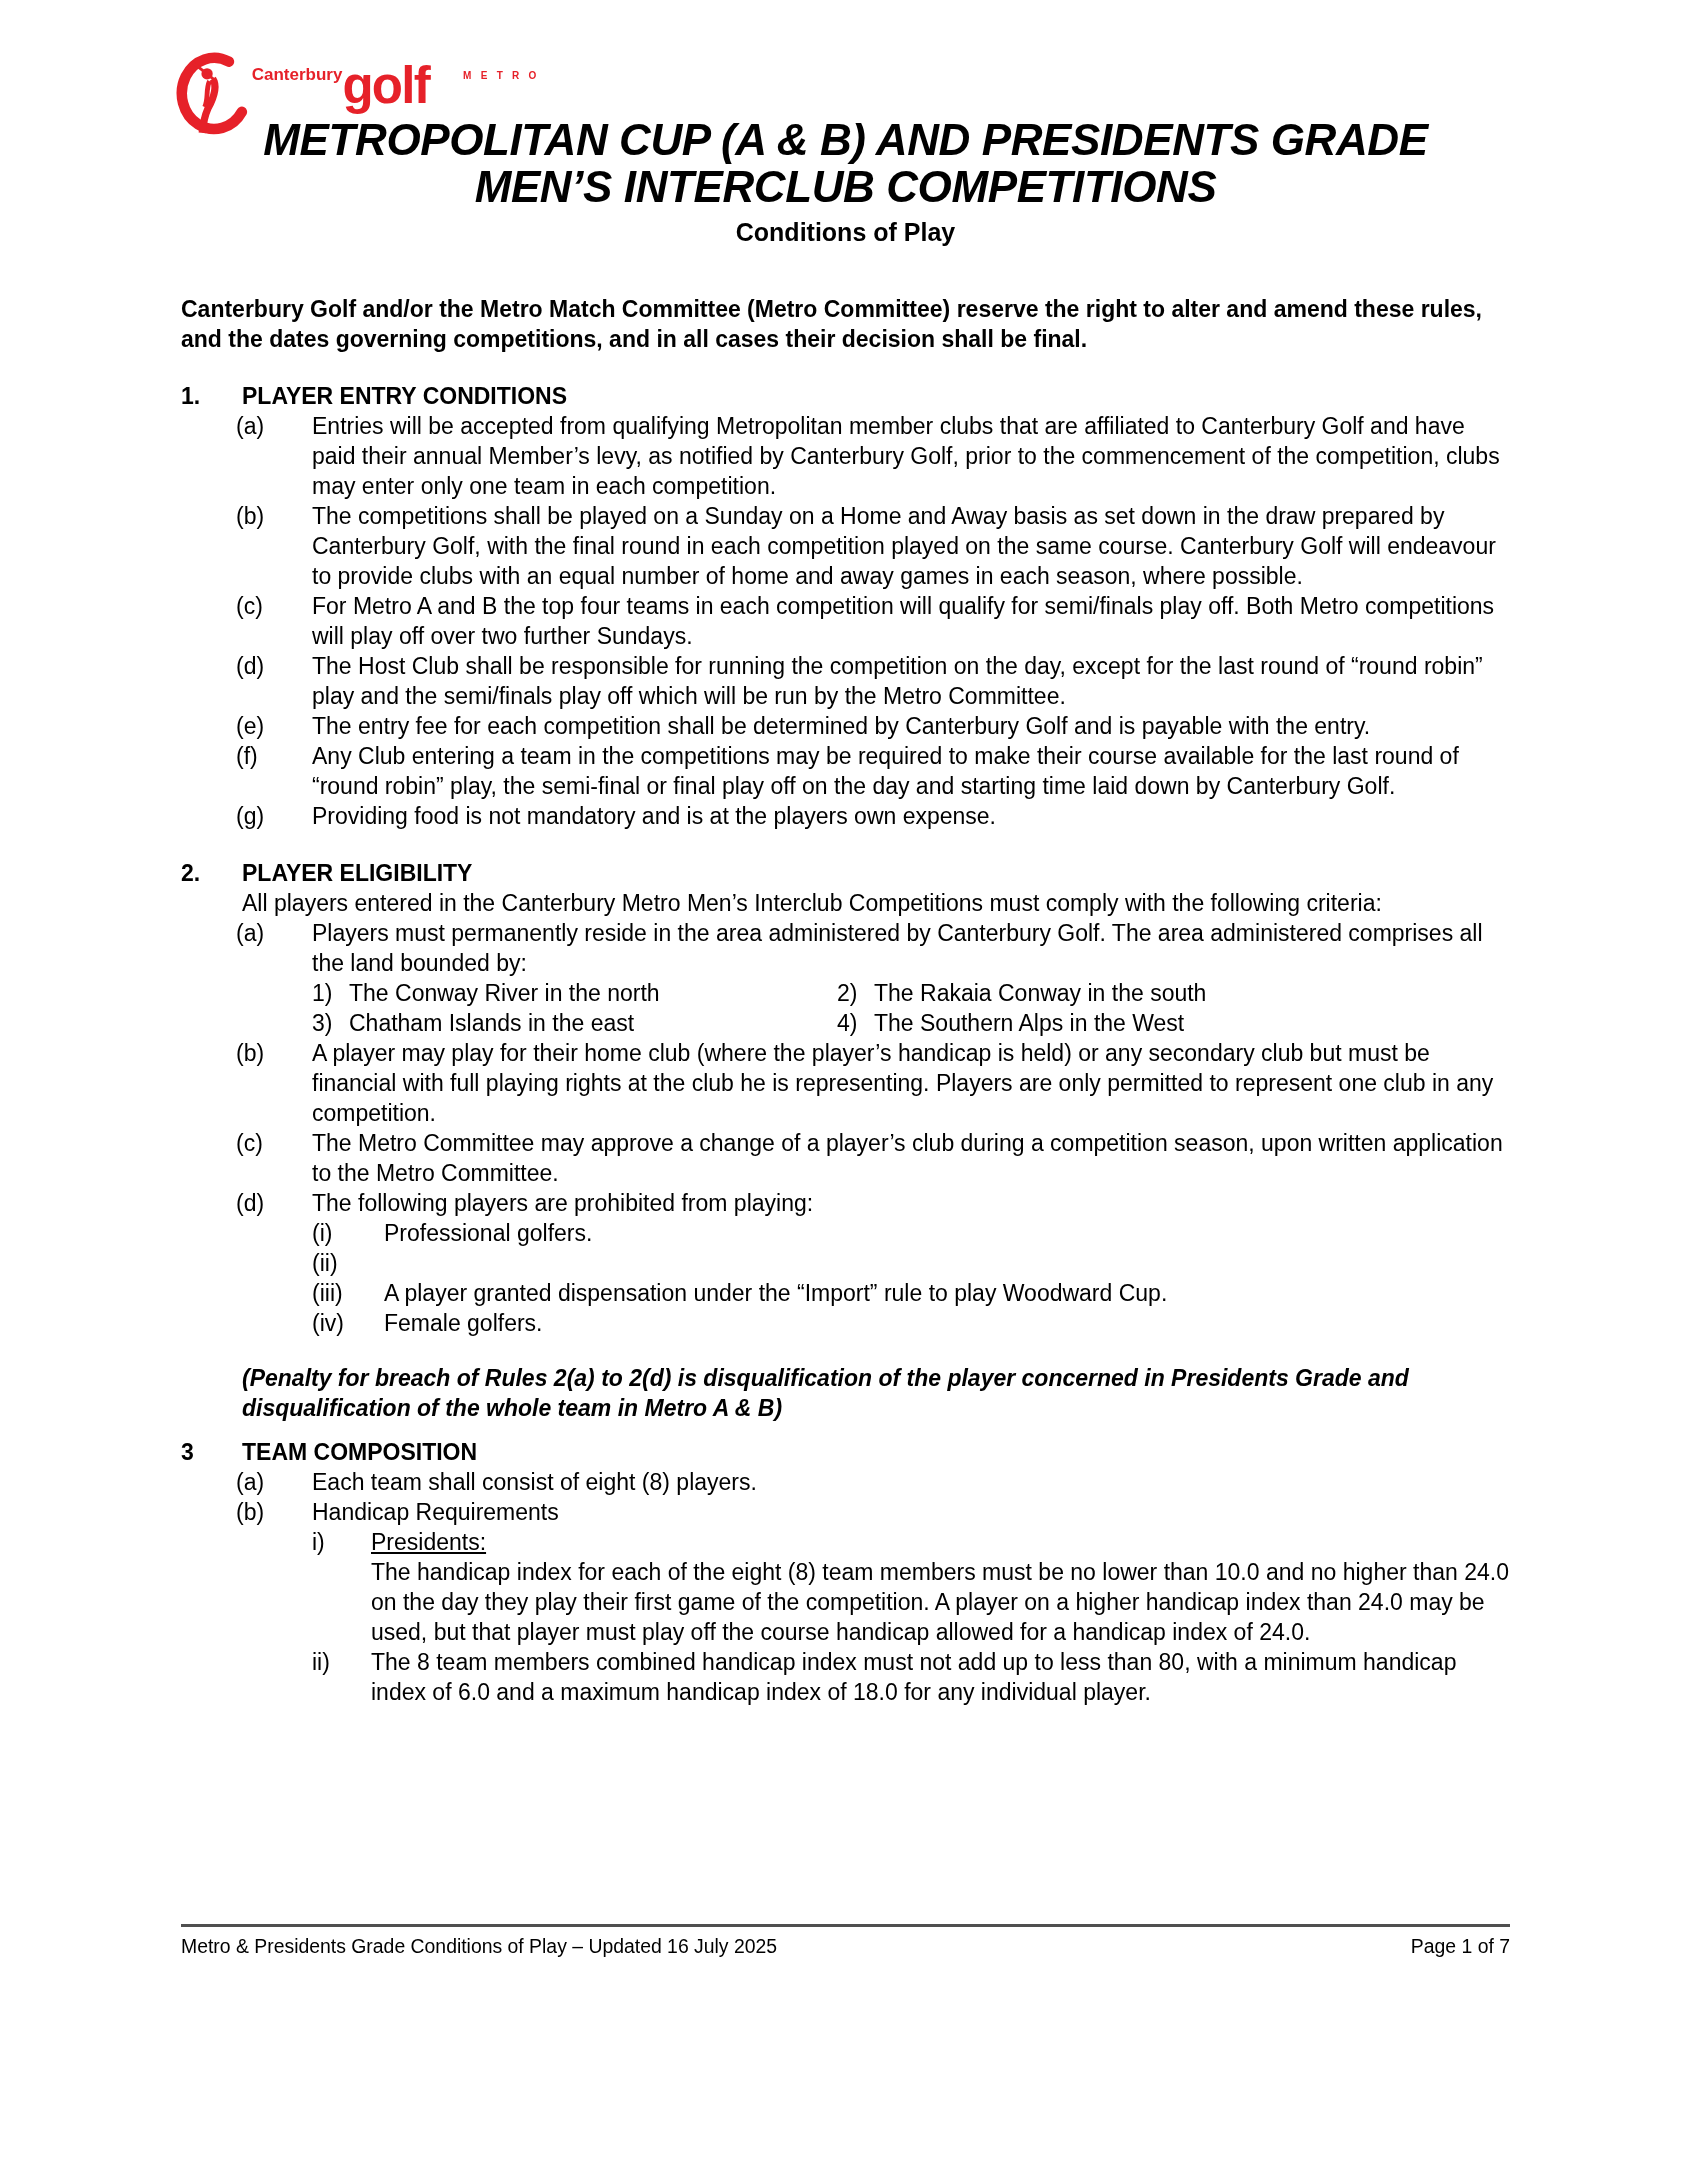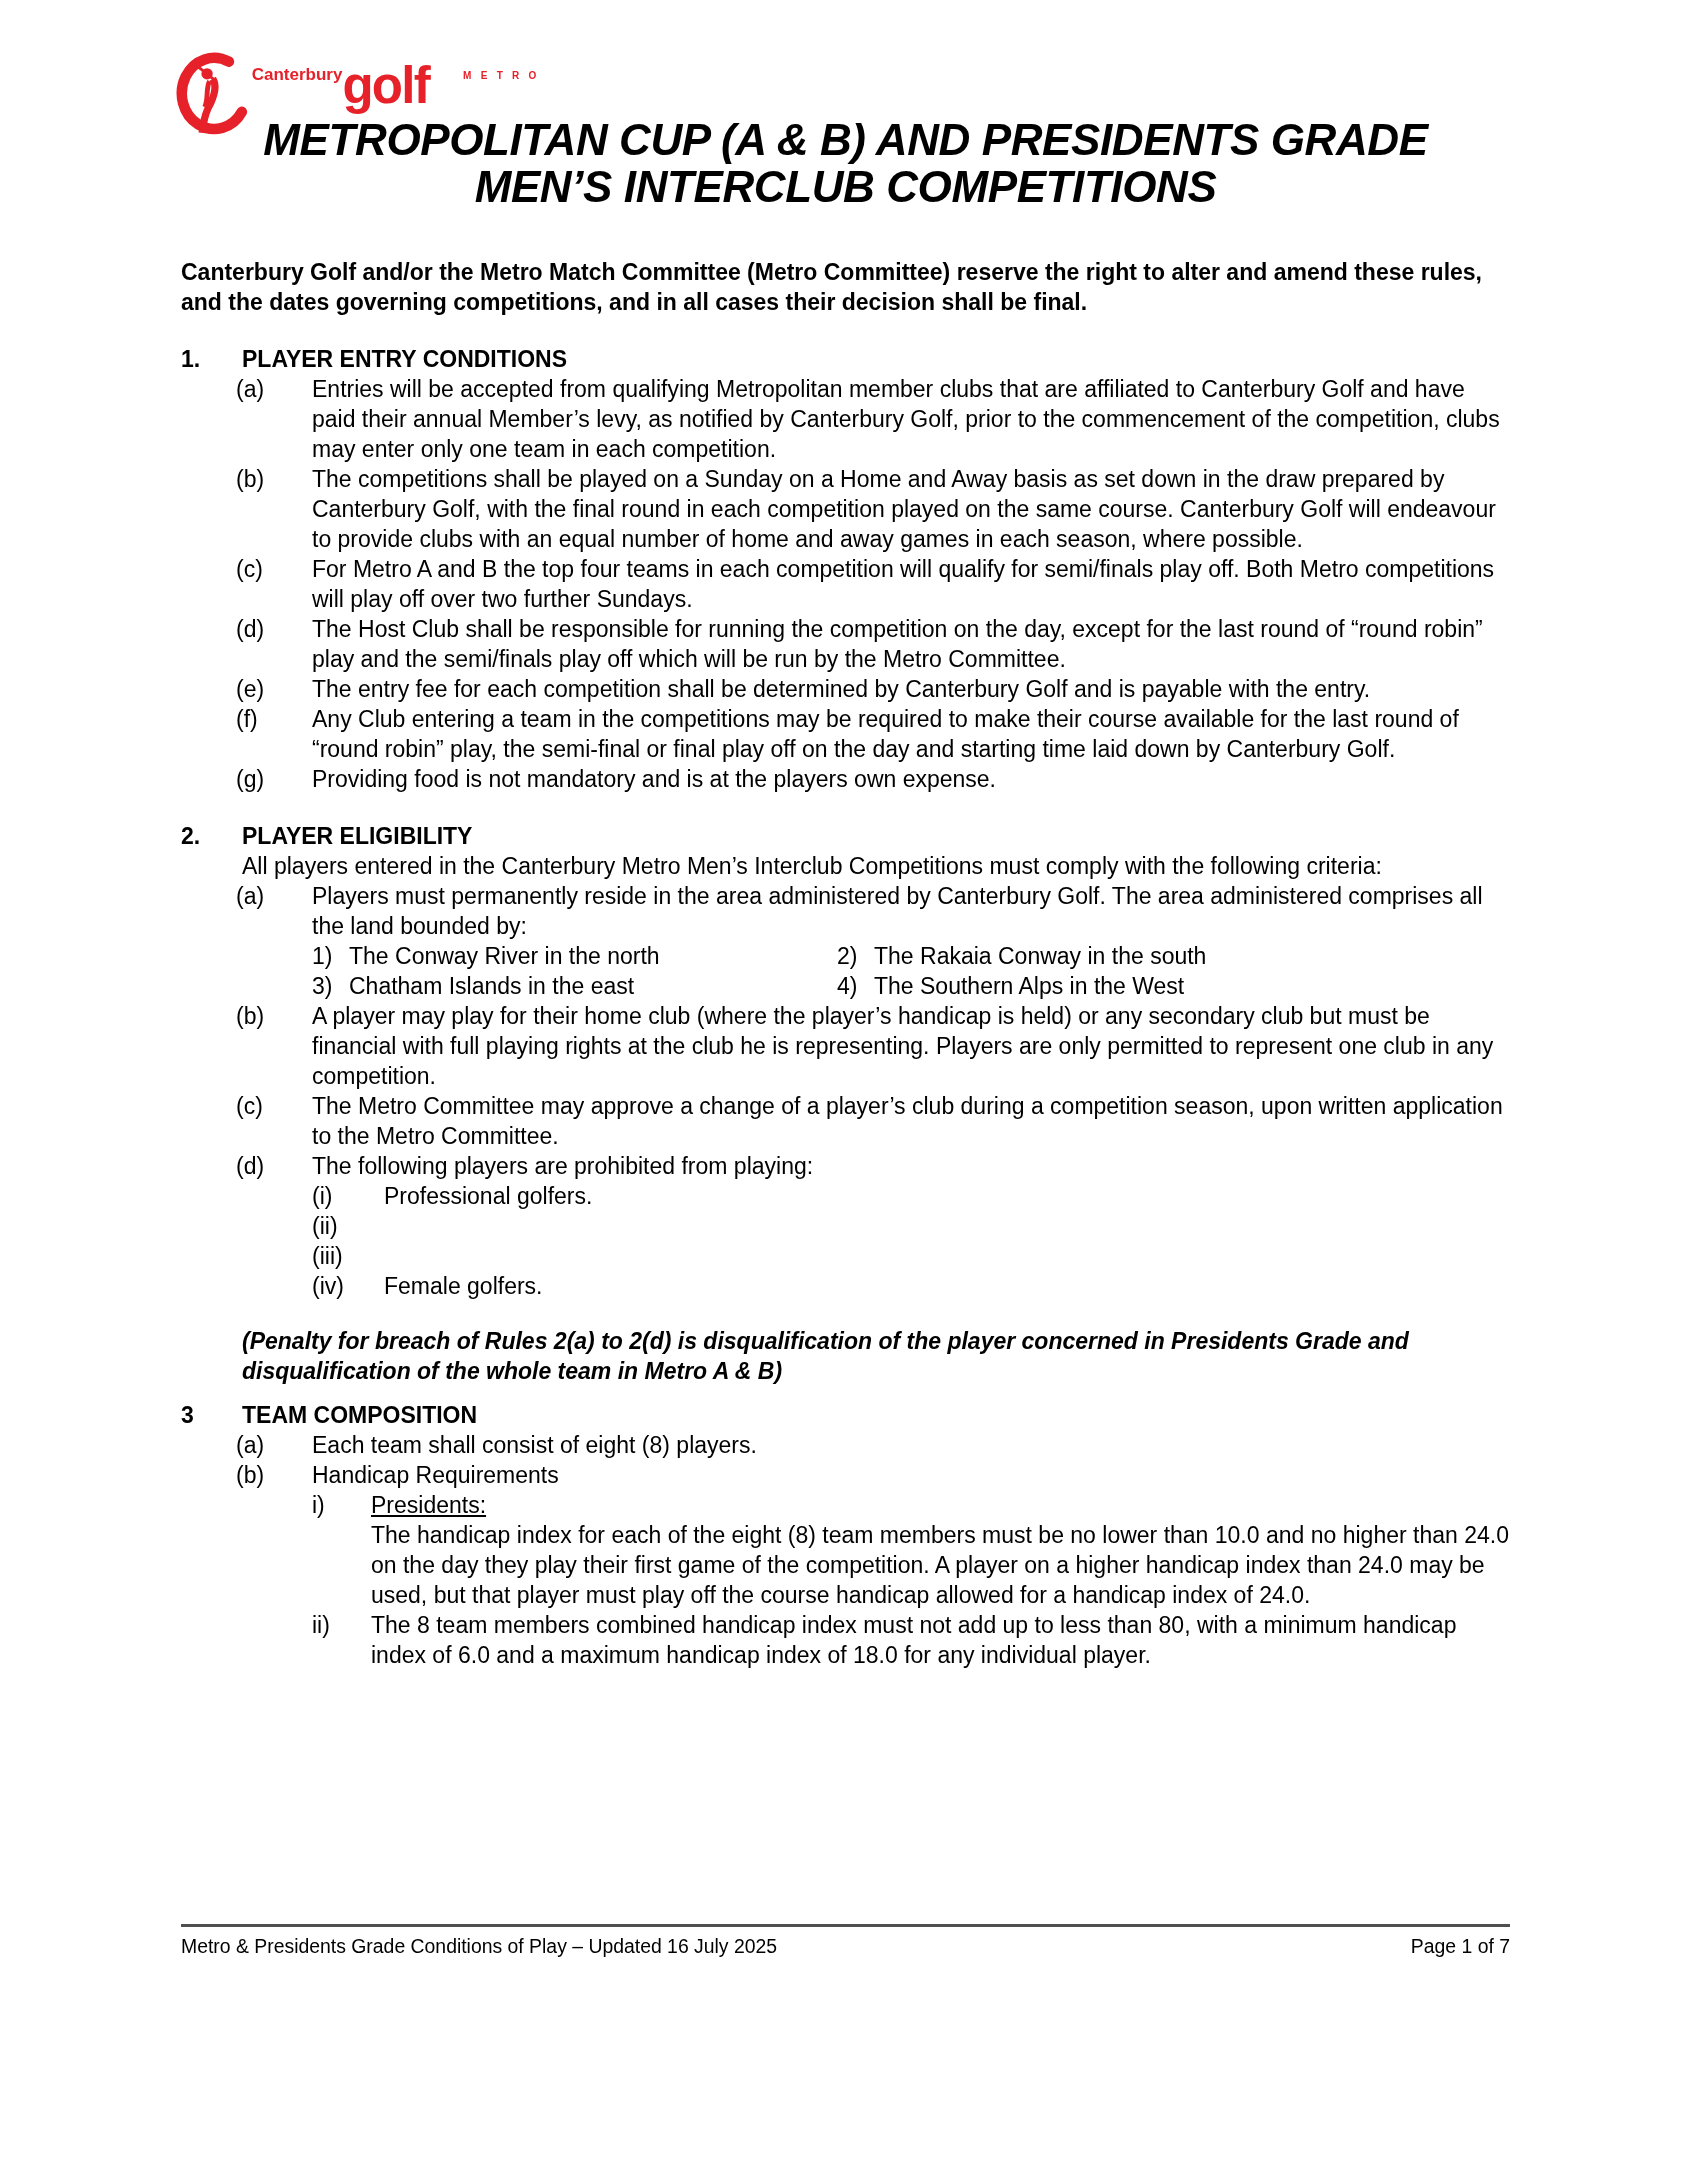--- a/index.html
+++ b/index.html
@@ -69,20 +69,21 @@
       <span class="logo-metro">METRO</span>
     </div>
   </div>
 
   <div class="content">
 
     <div class="title">
       <div>METROPOLITAN CUP (A &amp; B) AND PRESIDENTS GRADE</div>
       <div>MEN’S INTERCLUB COMPETITIONS</div>
     </div>
+    <div class="subtitle">Conditions of Play</div>
 
     <p class="bt intro">Canterbury Golf and/or the Metro Match Committee (Metro Committee) reserve the right to alter and amend these rules, and the dates governing competitions, and in all cases their decision shall be final.</p>
 
     <div class="bt sec-head">
       <span class="sec-num">1.</span>
       <span>PLAYER ENTRY CONDITIONS</span>
     </div>
     <div class="bt item">
       <span class="m2">(a)</span>
       <div class="t2">Entries will be accepted from qualifying Metropolitan member clubs that are affiliated to Canterbury Golf and have paid their annual Member’s levy, as notified by Canterbury Golf, prior to the commencement of the competition, clubs may enter only one team in each competition.</div>
@@ -160,20 +161,21 @@
 
     <div class="bt item3">
       <span class="m3">(i)</span>
       <div class="t3">Professional golfers.</div>
     </div>
     <div class="bt item3">
       <span class="m3">(ii)</span>
     </div>
     <div class="bt item3">
       <span class="m3">(iii)</span>
+      <div class="t3">A player granted dispensation under the “Import” rule to play Woodward Cup.</div>
     </div>
     <div class="bt item3">
       <span class="m3">(iv)</span>
       <div class="t3">Female golfers.</div>
     </div>
 
     <div class="bt penalty">(Penalty for breach of Rules 2(a) to 2(d) is disqualification of the player concerned in Presidents Grade and disqualification of the whole team in Metro A &amp; B)</div>
 
     <div class="bt sec-head tight">
       <span class="sec-num">3</span>

